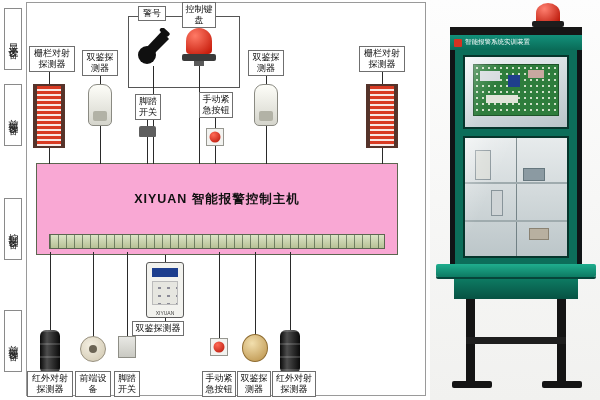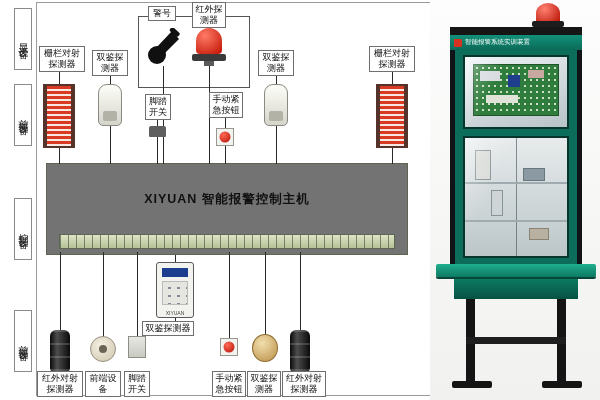--- a/index.html
+++ b/index.html
@@ -10,29 +10,29 @@
   .lbl{position:absolute;z-index:3;background:#fff;border:1px solid #6f6f6f;font-size:9px;line-height:11px;text-align:center;padding:1px 0;color:#111}
   .vlbl{position:absolute;left:2px;width:18px;height:62px;z-index:3;background:#fff;border:1px solid #8a8a8a;writing-mode:vertical-rl;text-orientation:upright;font-size:10px;color:#222;display:flex;align-items:center;justify-content:center;letter-spacing:2px}
   .icon{position:absolute;z-index:2}
   .fence{border:2px solid #55332a;border-left-width:4px;border-right-width:4px;background:repeating-linear-gradient(180deg,#d83a22 0 3px,#f8e8e4 3px 5px)}
   .pir{background:linear-gradient(180deg,#fdfdf8,#d5d5cc);border:1px solid #8a8a82;border-radius:9px 9px 5px 5px}
   .pir-win{position:absolute;left:20%;bottom:4px;width:60%;height:10px;background:#b2b2a6;border-radius:2px}
   .ebtn{background:#f3f3f0;border:1px solid #979790}
   .ebtn-dot{position:absolute;left:50%;top:50%;width:11px;height:11px;transform:translate(-50%,-50%);border-radius:50%;background:radial-gradient(circle at 35% 30%,#ff6a55,#b41206)}
   .cyl{background-image:repeating-linear-gradient(180deg,rgba(255,255,255,.16) 0 2px,transparent 2px 13px),linear-gradient(90deg,#0a0a0a,#4d4d4d 35%,#0a0a0a);border-radius:6px}
   .glare{position:absolute;inset:0;background:linear-gradient(115deg,rgba(255,255,255,.5) 0%,rgba(255,255,255,.15) 18%,transparent 32%)}
-  .host{background:#737373;border:1px solid #5c6650;z-index:0}
+  .host{background:#f9a8d4;border:1px solid #5c6650;z-index:0}
   .terms{position:absolute;left:12px;right:12px;bottom:5px;height:15px;border:1px solid #5c6650;background-color:#c6d2a2;background-image:repeating-linear-gradient(90deg,rgba(30,50,30,.5) 0 1px,transparent 1px 8px),linear-gradient(180deg,rgba(255,255,255,.4),rgba(0,0,0,.08))}
 </style>
 </head>
 <body>
 
 <div class="stage">
 
-  <div class="abs" style="left:12px;top:0;width:430px;height:400px">
+  <div class="abs" style="left:2px;top:0;width:430px;height:400px">
 
     <div class="abs" style="left:24px;top:2px;width:400px;height:394px;border:1px solid #9a9a9a;z-index:0"></div>
 
     <svg width="600" height="400" style="position:absolute;left:0;top:0;z-index:1;pointer-events:none">
       <g stroke="#2a2a2a" stroke-width="1">
         <line x1="151.5" y1="66" x2="151.5" y2="164"></line>
         <line x1="197.5" y1="66" x2="197.5" y2="164"></line>
         <line x1="47.5" y1="72" x2="47.5" y2="84"></line>
         <line x1="47.5" y1="148" x2="47.5" y2="164"></line>
         <line x1="98.5" y1="76" x2="98.5" y2="84"></line>
@@ -56,21 +56,21 @@
       </g>
     </svg>
 
     <div class="vlbl" style="top:8px">显示设备</div>
     <div class="vlbl" style="top:84px">前端设备</div>
     <div class="vlbl" style="top:198px">控制设备</div>
     <div class="vlbl" style="top:310px">前端设备</div>
 
     <div class="abs" style="left:126px;top:16px;width:112px;height:72px;border:1px solid #555;background:#fff;z-index:0"></div>
     <div class="lbl" style="left:136px;top:6px;width:28px">警号</div>
-    <div class="lbl" style="left:180px;top:2px;width:34px">红外探测器</div>
+    <div class="lbl" style="left:180px;top:2px;width:34px">控制键盘</div>
 
     <div class="icon" style="left:134px;top:28px;width:34px;height:38px">
       <svg width="34" height="38" viewBox="0 0 34 38">
         <circle cx="11" cy="27" r="9" fill="#101010"></circle>
         <path d="M10 20 L26 3 L33 11 L17 27 Z" fill="#101010"></path>
         <rect x="23" y="1" width="11" height="5" rx="2" transform="rotate(42 28 4)" fill="#101010"></rect>
       </svg>
     </div>
     <div class="icon" style="left:180px;top:28px;width:34px;height:38px">
       <div class="abs" style="left:4px;top:0;width:26px;height:26px;border-radius:50% 50% 15% 15%;background:radial-gradient(circle at 35% 30%,#ff7a66,#c01000)"></div>

